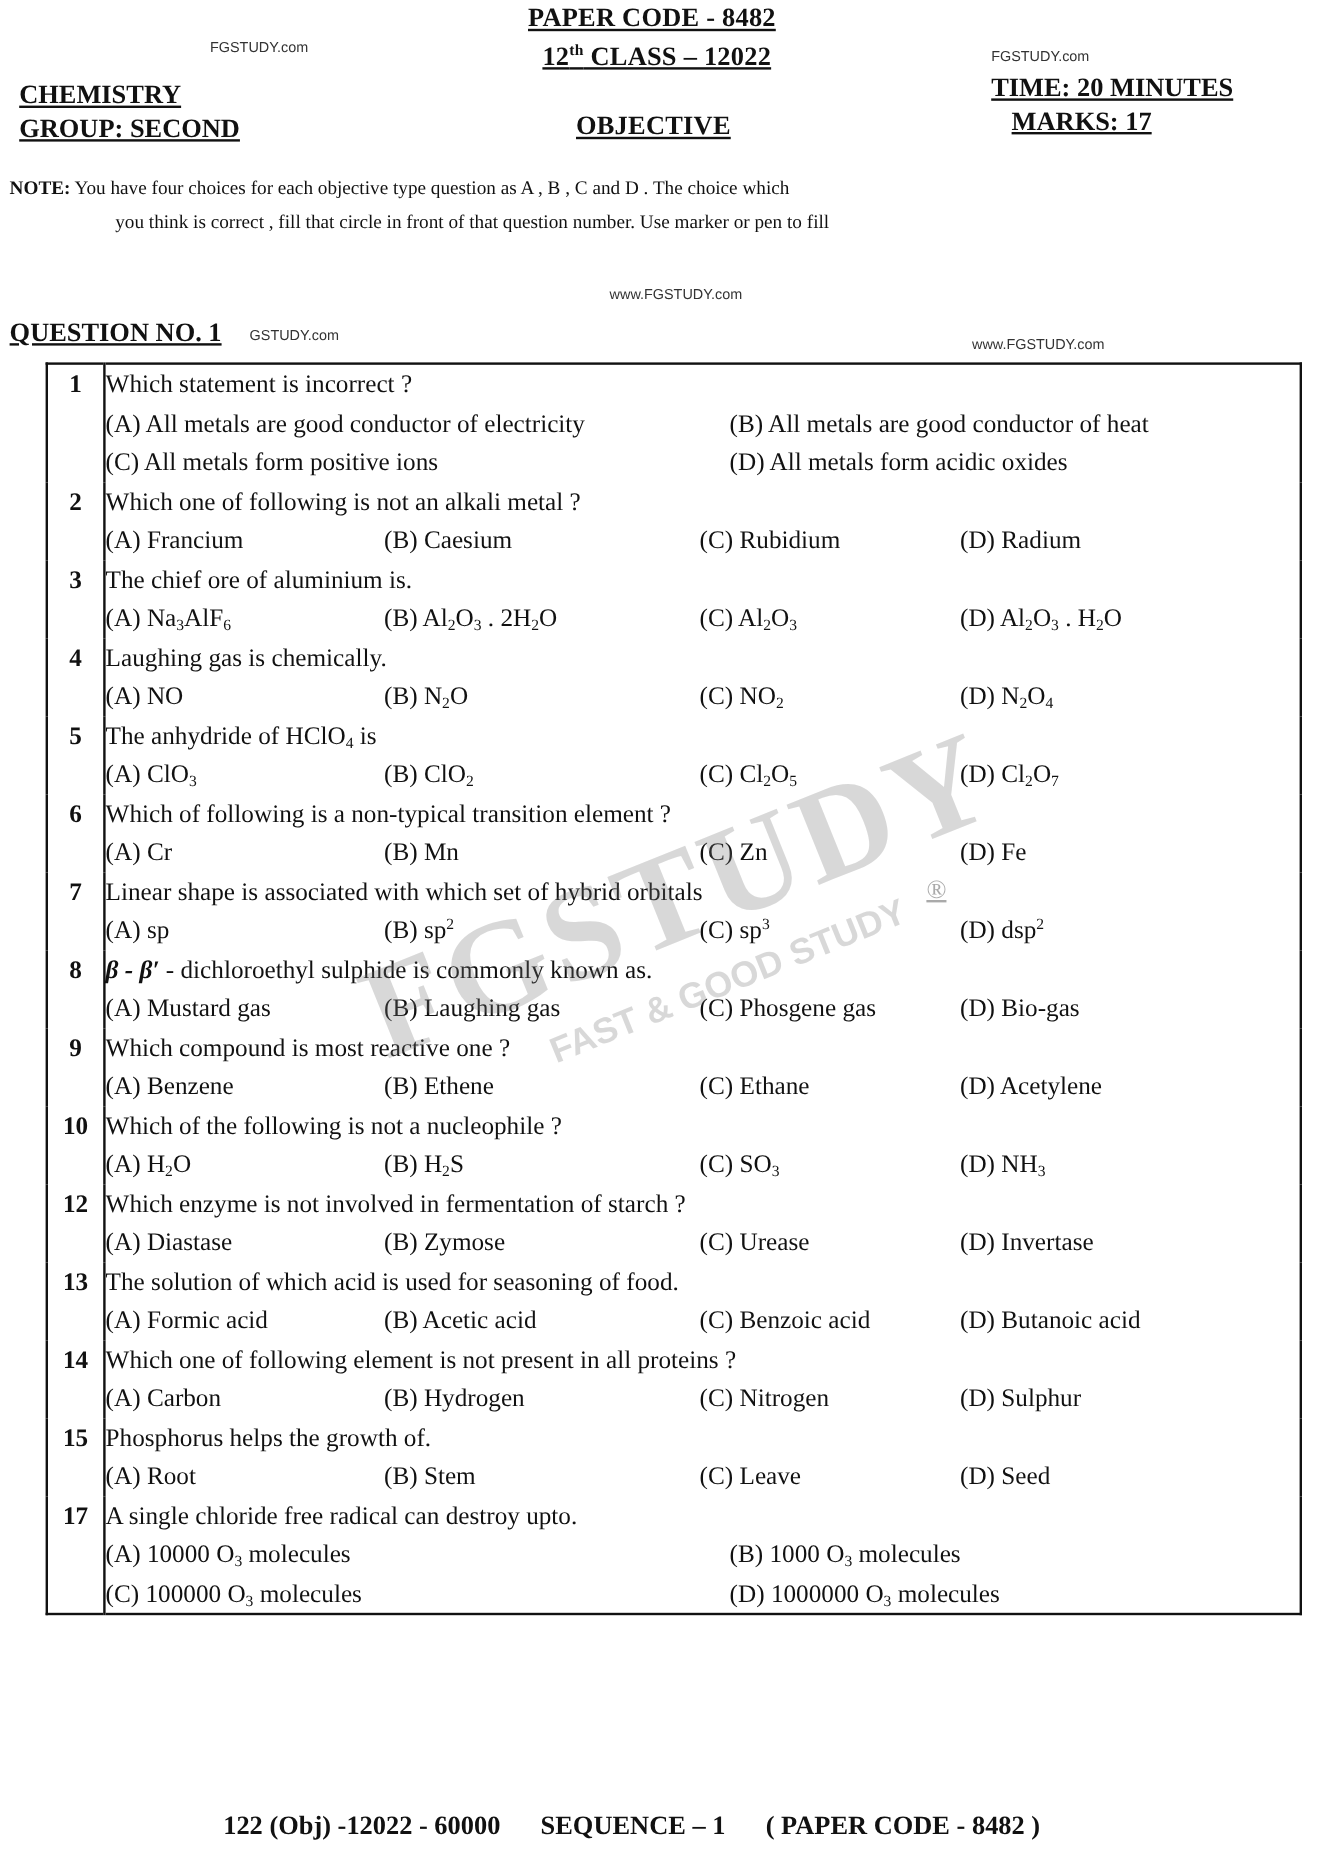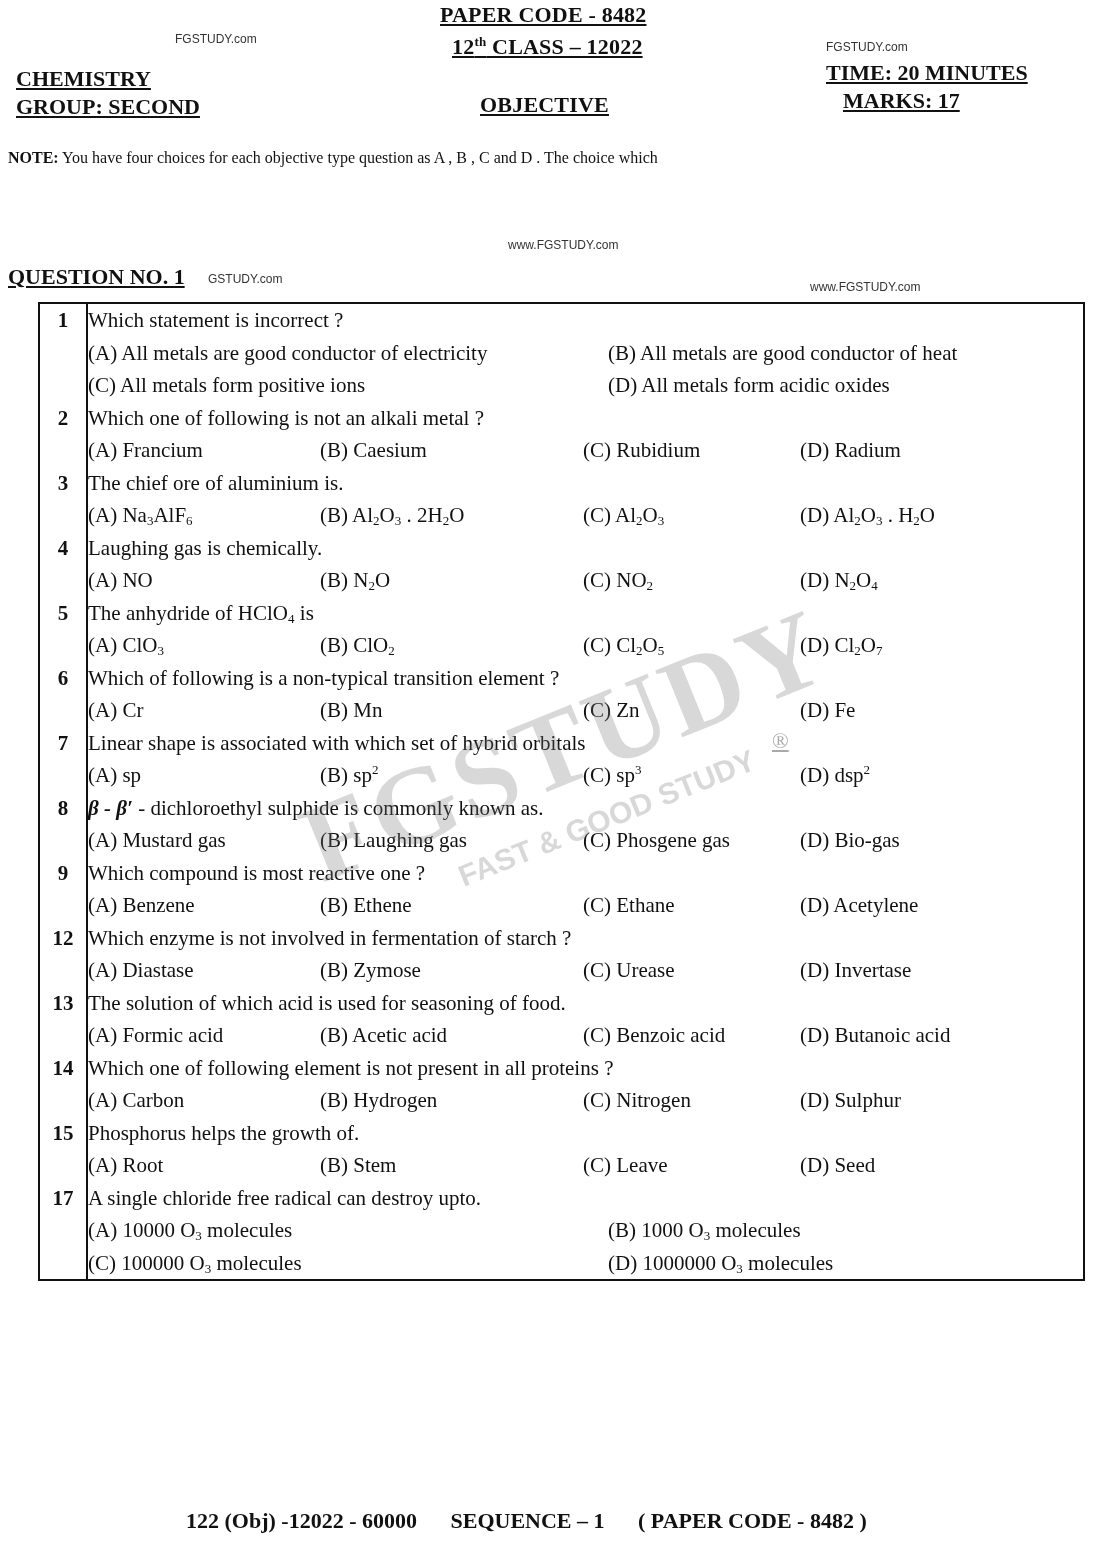--- a/index.html
+++ b/index.html
@@ -48,20 +48,21 @@
 <div class="wm-small" style="left:175px; top:32px;">FGSTUDY.com</div>
 <div class="wm-small" style="left:826px; top:40px;">FGSTUDY.com</div>
 <div class="abs hdr-left" style="left:16px; top:66px;">CHEMISTRY</div>
 <div class="abs hdr-left" style="left:16px; top:94px;">GROUP: SECOND</div>
 <div class="abs hdr-center" style="left:480px; top:92px; text-decoration:underline;">OBJECTIVE</div>
 <div class="abs hdr-left" style="left:826px; top:60px;">TIME: 20 MINUTES</div>
 <div class="abs hdr-left" style="left:826px; top:88px;margin-left:17px;">MARKS: 17</div>
 
 <div class="note">
   <span class="l"><span class="label">NOTE:</span><span> You have four choices for each objective type question as A , B , C and D . The choice which</span></span>
+  <span class="l indent">you think is correct , fill that circle in front of that question number. Use marker or pen to fill</span>
 </div>
 <div class="wm-small" style="left:508px; top:238px;">www.FGSTUDY.com</div>
 
 <div class="abs qhead" style="left:8px; top:264px;">QUESTION NO. 1</div>
 <div class="wm-small" style="left:208px; top:272px;">GSTUDY.com</div>
 <div class="wm-small" style="left:810px; top:280px;">www.FGSTUDY.com</div>
 
 <table class="q">
   <tbody id="qbody">
       <tr>
@@ -182,20 +183,34 @@
         <td class="num">
           <div class="qrow">9</div>
         </td>
         <td class="body">
           <div class="qrow">Which compound is most reactive one ?</div>
           <div class="opts">
             <span class="opt opt-a">(A) Benzene</span>
             <span class="opt opt-b">(B) Ethene</span>
             <span class="opt opt-c">(C) Ethane</span>
             <span class="opt opt-d">(D) Acetylene</span>
+          </div>
+        </td>
+      </tr>
+      <tr>
+        <td class="num">
+          <div class="qrow">10</div>
+        </td>
+        <td class="body">
+          <div class="qrow">Which of the following is not a nucleophile ?</div>
+          <div class="opts">
+            <span class="opt opt-a">(A) H<sub>2</sub>O</span>
+            <span class="opt opt-b">(B) H<sub>2</sub>S</span>
+            <span class="opt opt-c">(C) SO<sub>3</sub></span>
+            <span class="opt opt-d">(D) NH<sub>3</sub></span>
           </div>
         </td>
       </tr>
       <tr>
         <td class="num">
           <div class="qrow">12</div>
         </td>
         <td class="body">
           <div class="qrow">Which enzyme is not involved in fermentation of starch ?</div>
           <div class="opts">

